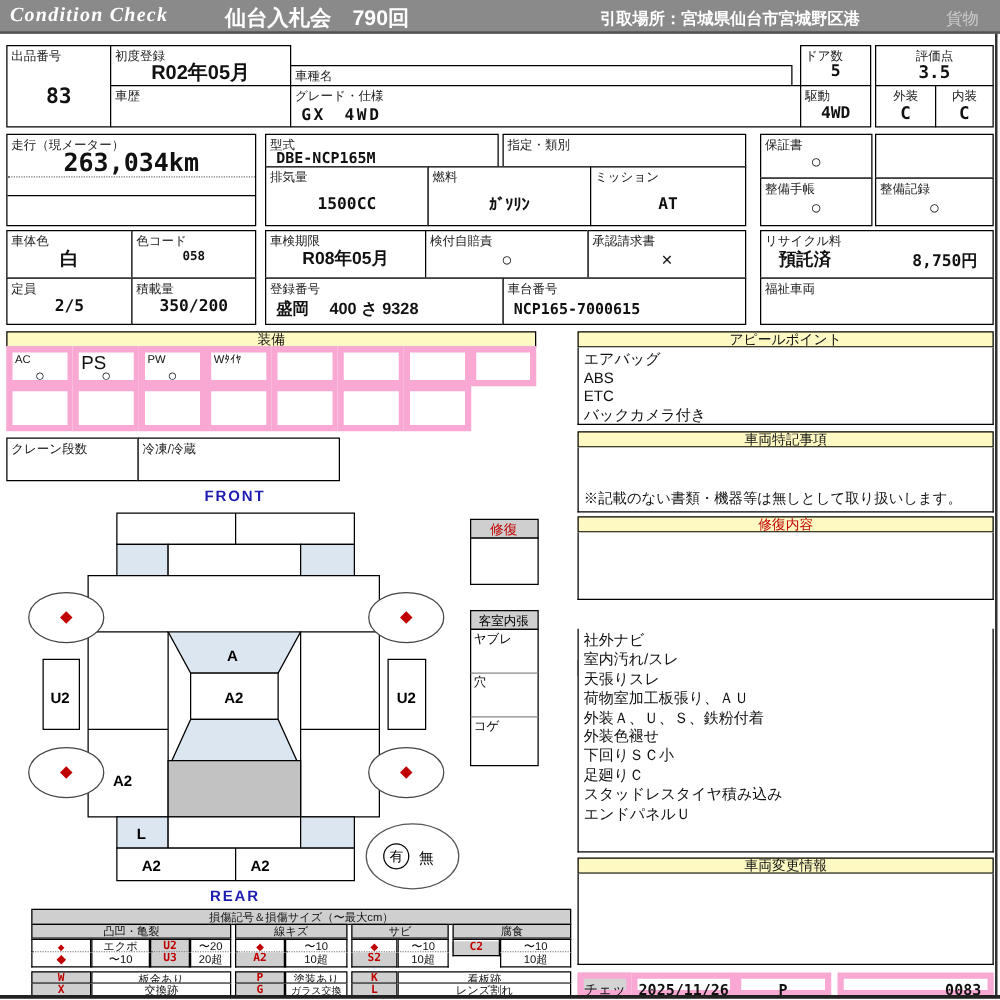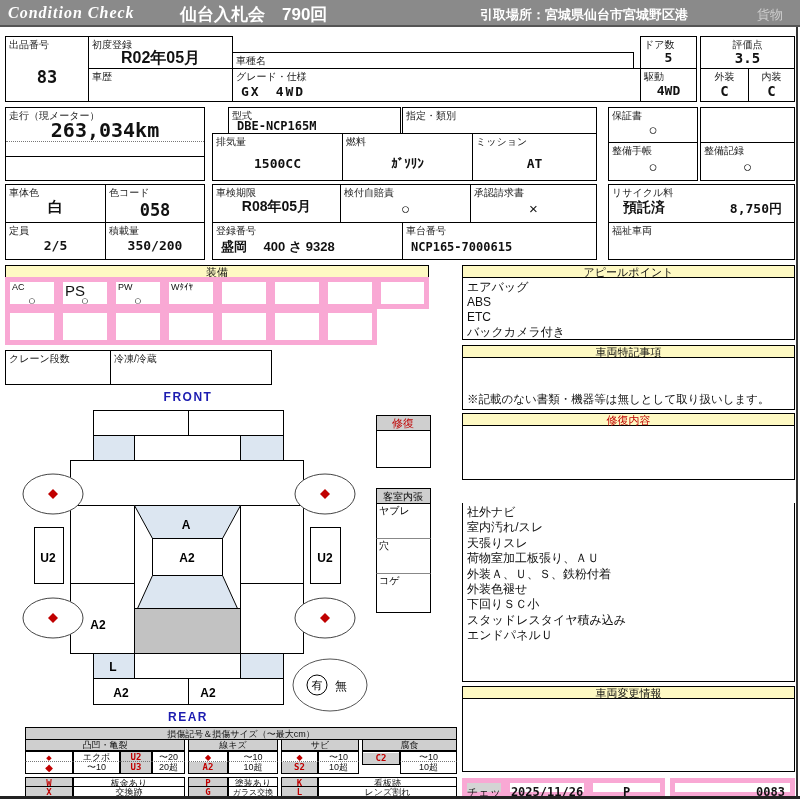--- a/index.html
+++ b/index.html
@@ -72,21 +72,21 @@
   <div class="lblc">内装</div>
   <div class="val mono" style="top:14px;font-size:14px;">C</div>
 </div>
 
 <div class="box" style="left:5px;top:107px;width:200px;height:74px;">
   <div class="lbl">走行（現メーター）</div>
   <div class="val mono" style="top:10px;font-size:20px;">263,034km</div>
   <div class="abs" style="left:0;top:33px;width:198px;border-top:1px dotted #777;"></div>
   <div class="abs" style="left:0;top:48px;width:198px;border-top:1px solid #000;"></div>
 </div>
-<div class="box" style="left:228px;top:107px;width:173px;height:27px;">
+<div class="box" style="left:212px;top:107px;width:187px;height:27px;">
   <div class="lbl">型式</div>
   <div class="abs mono" style="left:8px;top:11px;font-size:12px;font-weight:bold;">DBE-NCP165M</div>
 </div>
 <div class="box" style="left:402px;top:107px;width:195px;height:27px;">
   <div class="lbl">指定・類別</div>
 </div>
 <div class="box" style="left:212px;top:133px;width:131px;height:48px;">
   <div class="lbl">排気量</div>
   <div class="val mono" style="top:22px;font-size:13px;">1500CC</div>
 </div>
@@ -111,21 +111,21 @@
   <div class="lbl">整備記録</div>
   <div class="val" style="top:15px;font-size:15px;font-weight:normal;">○</div>
 </div>
 
 <div class="box" style="left:5px;top:184px;width:101px;height:39px;">
   <div class="lbl">車体色</div>
   <div class="val" style="top:13px;font-size:15px;">白</div>
 </div>
 <div class="box" style="left:105px;top:184px;width:100px;height:39px;">
   <div class="lbl">色コード</div>
-  <div class="val mono" style="top:15px;font-size:17px;">058</div>
+  <div class="val mono" style="top:15px;font-size:10px;">058</div>
 </div>
 <div class="box" style="left:5px;top:222px;width:101px;height:38px;">
   <div class="lbl">定員</div>
   <div class="val mono" style="top:15px;font-size:13px;">2/5</div>
 </div>
 <div class="box" style="left:105px;top:222px;width:100px;height:38px;">
   <div class="lbl">積載量</div>
   <div class="val mono" style="top:15px;font-size:13px;">350/200</div>
 </div>
 <div class="box" style="left:212px;top:184px;width:129px;height:39px;">
@@ -209,20 +209,21 @@
 
 <div class="hdrbar" style="left:462px;top:490px;width:333px;height:13px;font-weight:normal;margin-top:38px;">査定特記事項</div>
 <div class="secbody" style="left:462px;top:503px;width:333px;height:179px;line-height:15.4px;">
   <div>社外ナビ</div>
   <div>室内汚れ/スレ</div>
   <div>天張りスレ</div>
   <div>荷物室加工板張り、ＡＵ</div>
   <div>外装Ａ、Ｕ、Ｓ、鉄粉付着</div>
   <div>外装色褪せ</div>
   <div>下回りＳＣ小</div>
+  <div>足廻りＣ</div>
   <div>スタッドレスタイヤ積み込み</div>
   <div>エンドパネルＵ</div>
 </div>
 
 <div class="hdrbar" style="left:462px;top:686px;width:333px;height:13px;font-weight:normal;">車両変更情報</div>
 <div class="secbody" style="left:462px;top:699px;width:333px;height:73px;"></div>
 
 <div class="cell gray" style="left:462px;top:778px;width:44px;height:19px;font-size:11px;text-align:center;line-height:18px;">
   <span>チェック</span>
 </div>

